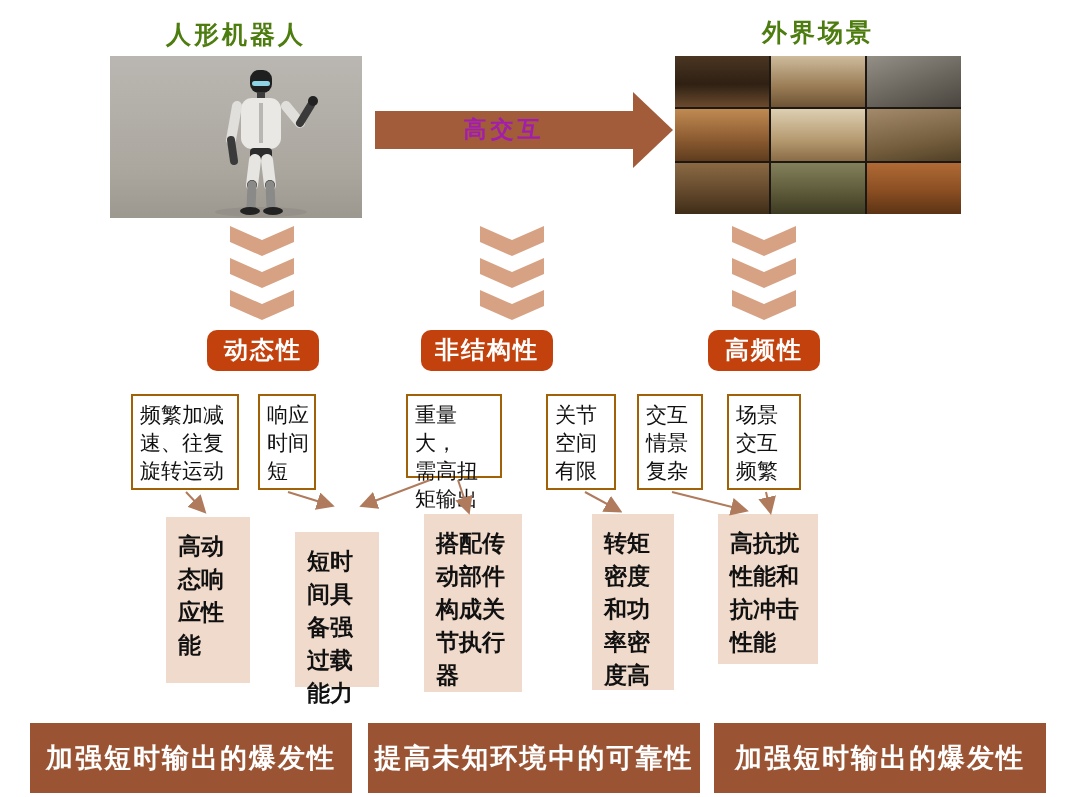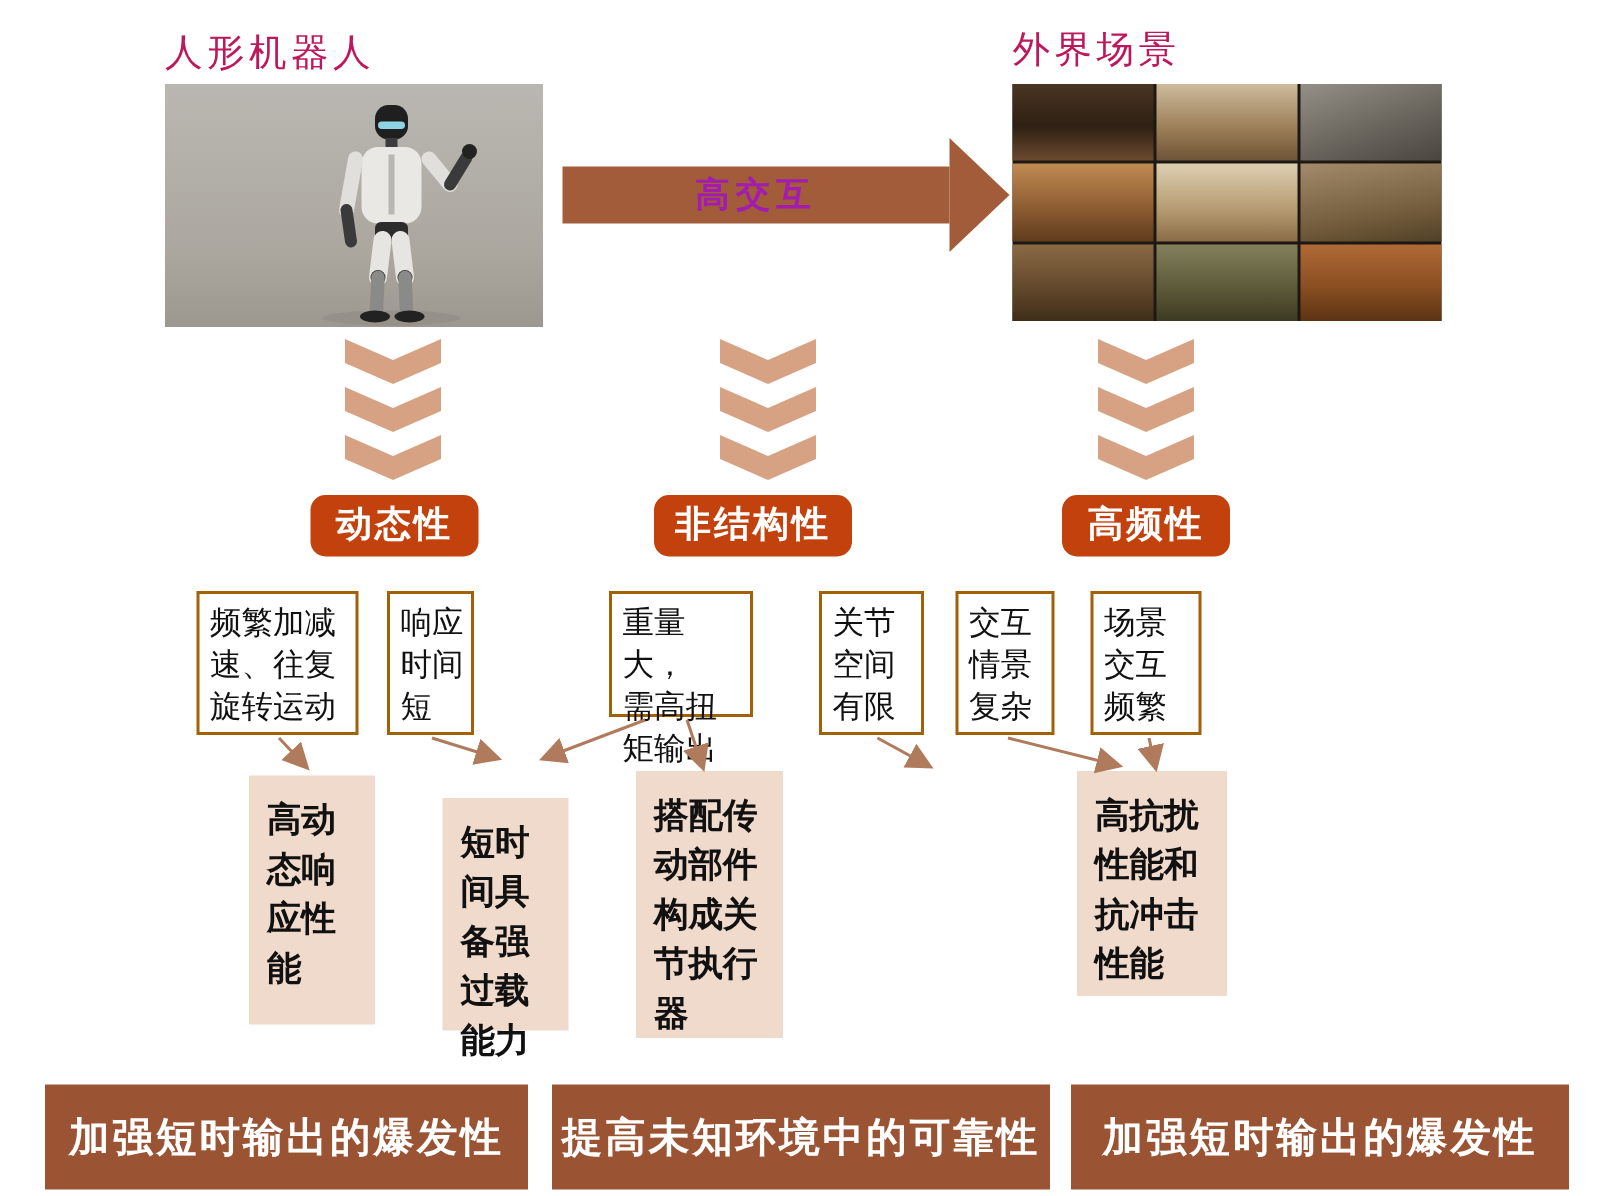--- a/index.html
+++ b/index.html
@@ -1,20 +1,20 @@
 <!DOCTYPE html>
 <html><head>
 <meta charset="utf-8">
 <style>
   * { margin:0; padding:0; box-sizing:border-box; }
   html,body { background:#ffffff; }
   body { font-family:"Liberation Serif","DejaVu Serif",serif; }
   .canvas { position:relative; width:1073px; height:797px; background:#fff; overflow:hidden; margin:0 auto; }
 
-  .title { position:absolute; font-size:25px; font-weight:normal; color:#be185d; letter-spacing:3px; }
+  .title { position:absolute; font-size:25px; font-weight:bold; color:#4d7c0f; text-align:center; letter-spacing:3px; }
 
   
   .robot-img { position:absolute; left:110px; top:56px; width:252px; height:162px;
                background:linear-gradient(180deg,#bab7b2 0%,#aba79f 70%,#9c978f 100%); overflow:hidden; }
   .scene-img { position:absolute; left:675px; top:56px; width:286px; height:158px;
                display:grid; grid-template-columns:1fr 1fr 1fr; grid-template-rows:1fr 1fr 1fr;
                gap:2px; background:#1d1813; }
   .scene-img div { width:100%; height:100%; }
   .sc1{background:linear-gradient(180deg,#4a3522 0%,#2e2013 55%,#6b4a2e 100%);}
   .sc2{background:linear-gradient(180deg,#cdbb9c 0%,#9a7c55 60%,#6e5436 100%);}
@@ -151,21 +151,21 @@
       </svg>
     <svg width="68" height="30" viewBox="0 0 68 30">
         <polygon points="2,0 34,14 66,0 66,16 34,30 2,16" fill="#d7a284"></polygon>
       </svg>
     <svg width="68" height="30" viewBox="0 0 68 30">
         <polygon points="2,0 34,14 66,0 66,16 34,30 2,16" fill="#d7a284"></polygon>
       </svg>
   </div>
 
   <div class="cat" style="left:207px; width:112px;">动态性</div>
-  <div class="cat" style="left:436px; width:132px;">非结构性</div>
+  <div class="cat" style="left:421px; width:132px;">非结构性</div>
   <div class="cat" style="left:708px; width:112px;">高频性</div>
 
   <div class="factor" style="left:131px; top:394px; width:108px; height:96px;">频繁加减
 速、往复
 旋转运动</div>
   <div class="factor" style="left:406px; top:394px; width:96px; height:84px;">重量大，
 需高扭
 矩输出</div>
   <div class="factor" style="left:258px; top:394px; width:58px; height:96px;">响应
 时间
@@ -187,20 +187,25 @@
   <div class="req" style="left:295px; top:532px; width:84px; height:155px;">短时
 间具
 备强
 过载
 能力</div>
   <div class="req" style="left:424px; top:514px; width:98px; height:178px;">搭配传
 动部件
 构成关
 节执行
 器</div>
+  <div class="req" style="left:592px; top:514px; width:82px; height:176px;">转矩
+密度
+和功
+率密
+度高</div>
   <div class="req" style="left:718px; top:514px; width:100px; height:150px;">高抗扰
 性能和
 抗冲击
 性能</div>
 
   <svg class="connectors" width="1073" height="797" viewBox="0 0 1073 797">
     <defs>
       <marker id="ah" markerWidth="9" markerHeight="9" refX="6.5" refY="4.5" orient="auto">
         <path d="M0,0 L9,4.5 L0,9 Z" fill="#b07b5c"></path>
       </marker>

